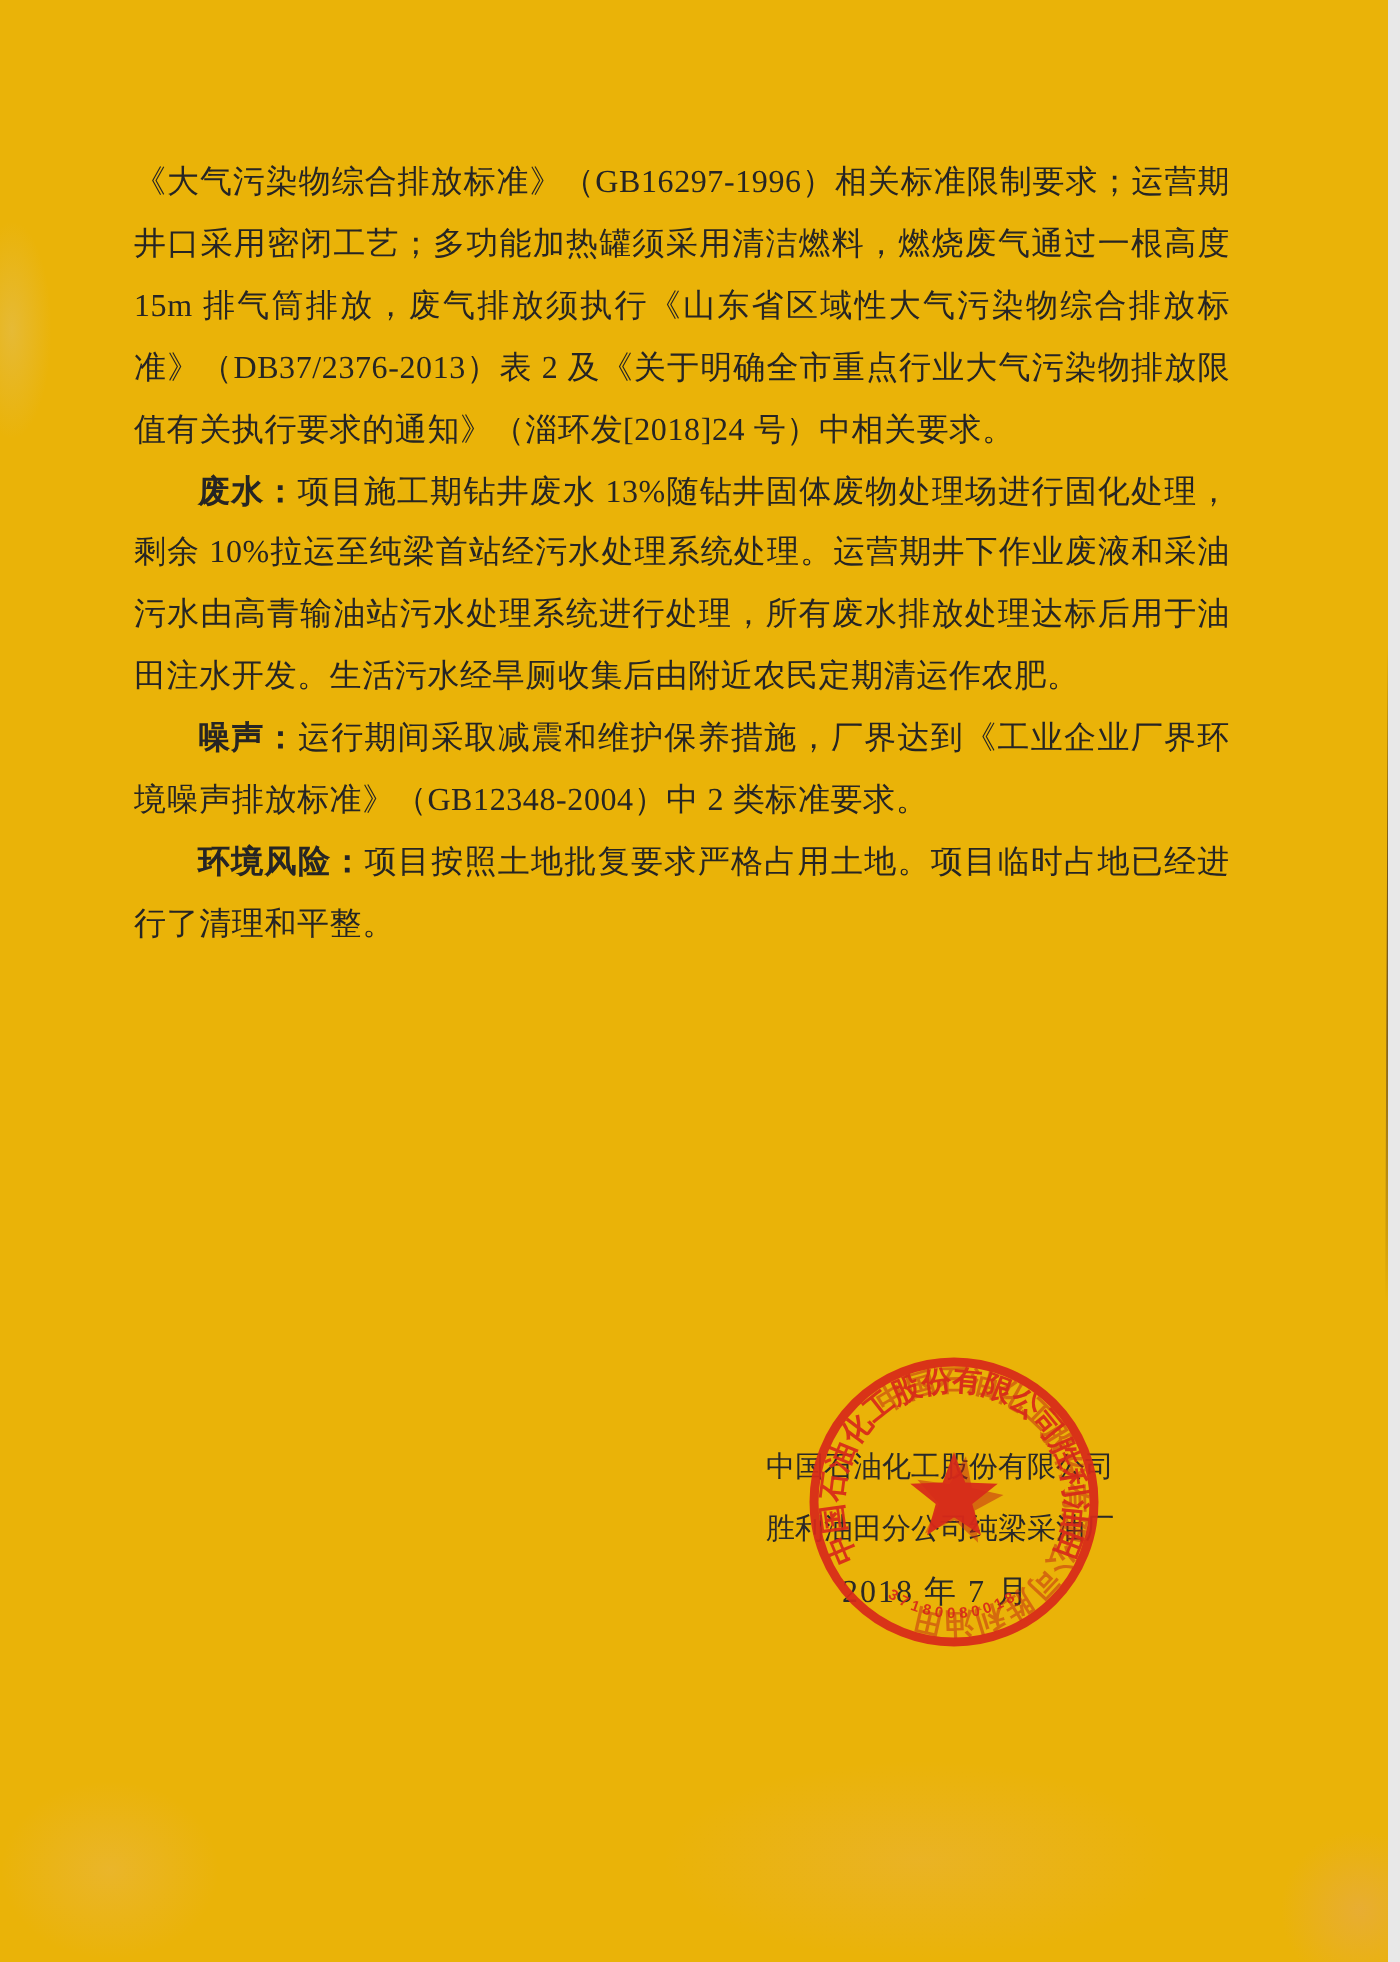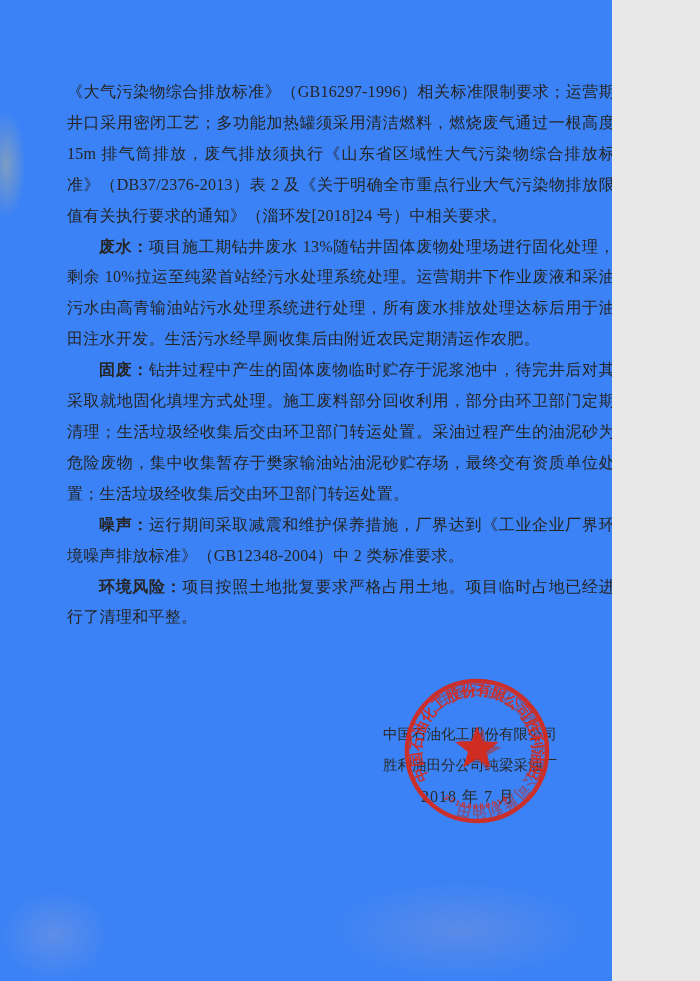--- a/index.html
+++ b/index.html
@@ -1,22 +1,22 @@
 <!DOCTYPE html>
 <html><head>
 <meta charset="utf-8">
 <style>
   html, body { margin: 0; padding: 0; }
   body { background: #e8e8e8; }
 
   .page {
     position: relative;
-    width: 612px;
+    width: 694px;
     height: 981px;
-    background: #3b82f6;
+    background: #eab308;
     overflow: hidden;
     font-family: "Liberation Serif", "DejaVu Serif", serif;
   }
 
   
   .body-text {
     position: absolute;
     left: 67px;
     top: 77px;
     width: 548px;
@@ -100,21 +100,20 @@
 <div class="page">
 
   <div class="smudge smudge-left-yellow"></div>
   <div class="smudge smudge-bottom-pink"></div>
   <div class="smudge smudge-corner-pink"></div>
   <div class="smudge smudge-left-bottom"></div>
 
   <div class="body-text">
     <p class="no-indent"><b class="para-label"></b><span>《大气污染物综合排放标准》（GB16297-1996）相关标准限制要求；运营期井口采用密闭工艺；多功能加热罐须采用清洁燃料，燃烧废气通过一根高度 15m 排气筒排放，废气排放须执行《山东省区域性大气污染物综合排放标准》（DB37/2376-2013）表 2 及《关于明确全市重点行业大气污染物排放限值有关执行要求的通知》（淄环发[2018]24 号）中相关要求。</span></p>
     <p><b class="para-label">废水：</b><span>项目施工期钻井废水 13%随钻井固体废物处理场进行固化处理，剩余 10%拉运至纯梁首站经污水处理系统处理。运营期井下作业废液和采油污水由高青输油站污水处理系统进行处理，所有废水排放处理达标后用于油田注水开发。生活污水经旱厕收集后由附近农民定期清运作农肥。</span></p>
-    <p><b class="para-label">固废：</b><span>钻井过程中产生的固体废物临时贮存于泥浆池中，待完井后对其采取就地固化填埋方式处理。施工废料部分回收利用，部分由环卫部门定期清理；生活垃圾经收集后交由环卫部门转运处置。采油过程产生的油泥砂为危险废物，集中收集暂存于樊家输油站油泥砂贮存场，最终交有资质单位处置；生活垃圾经收集后交由环卫部门转运处置。</span></p>
     <p><b class="para-label">噪声：</b><span>运行期间采取减震和维护保养措施，厂界达到《工业企业厂界环境噪声排放标准》（GB12348-2004）中 2 类标准要求。</span></p>
     <p><b class="para-label">环境风险：</b><span>项目按照土地批复要求严格占用土地。项目临时占地已经进行了清理和平整。</span></p>
   </div>
 
   <div class="signature">
     <div class="sig-line">中国石油化工股份有限公司</div>
     <div class="sig-line">胜利油田分公司纯梁采油厂</div>
     <div class="sig-date">2018 年 7 月</div>
   </div>
 

